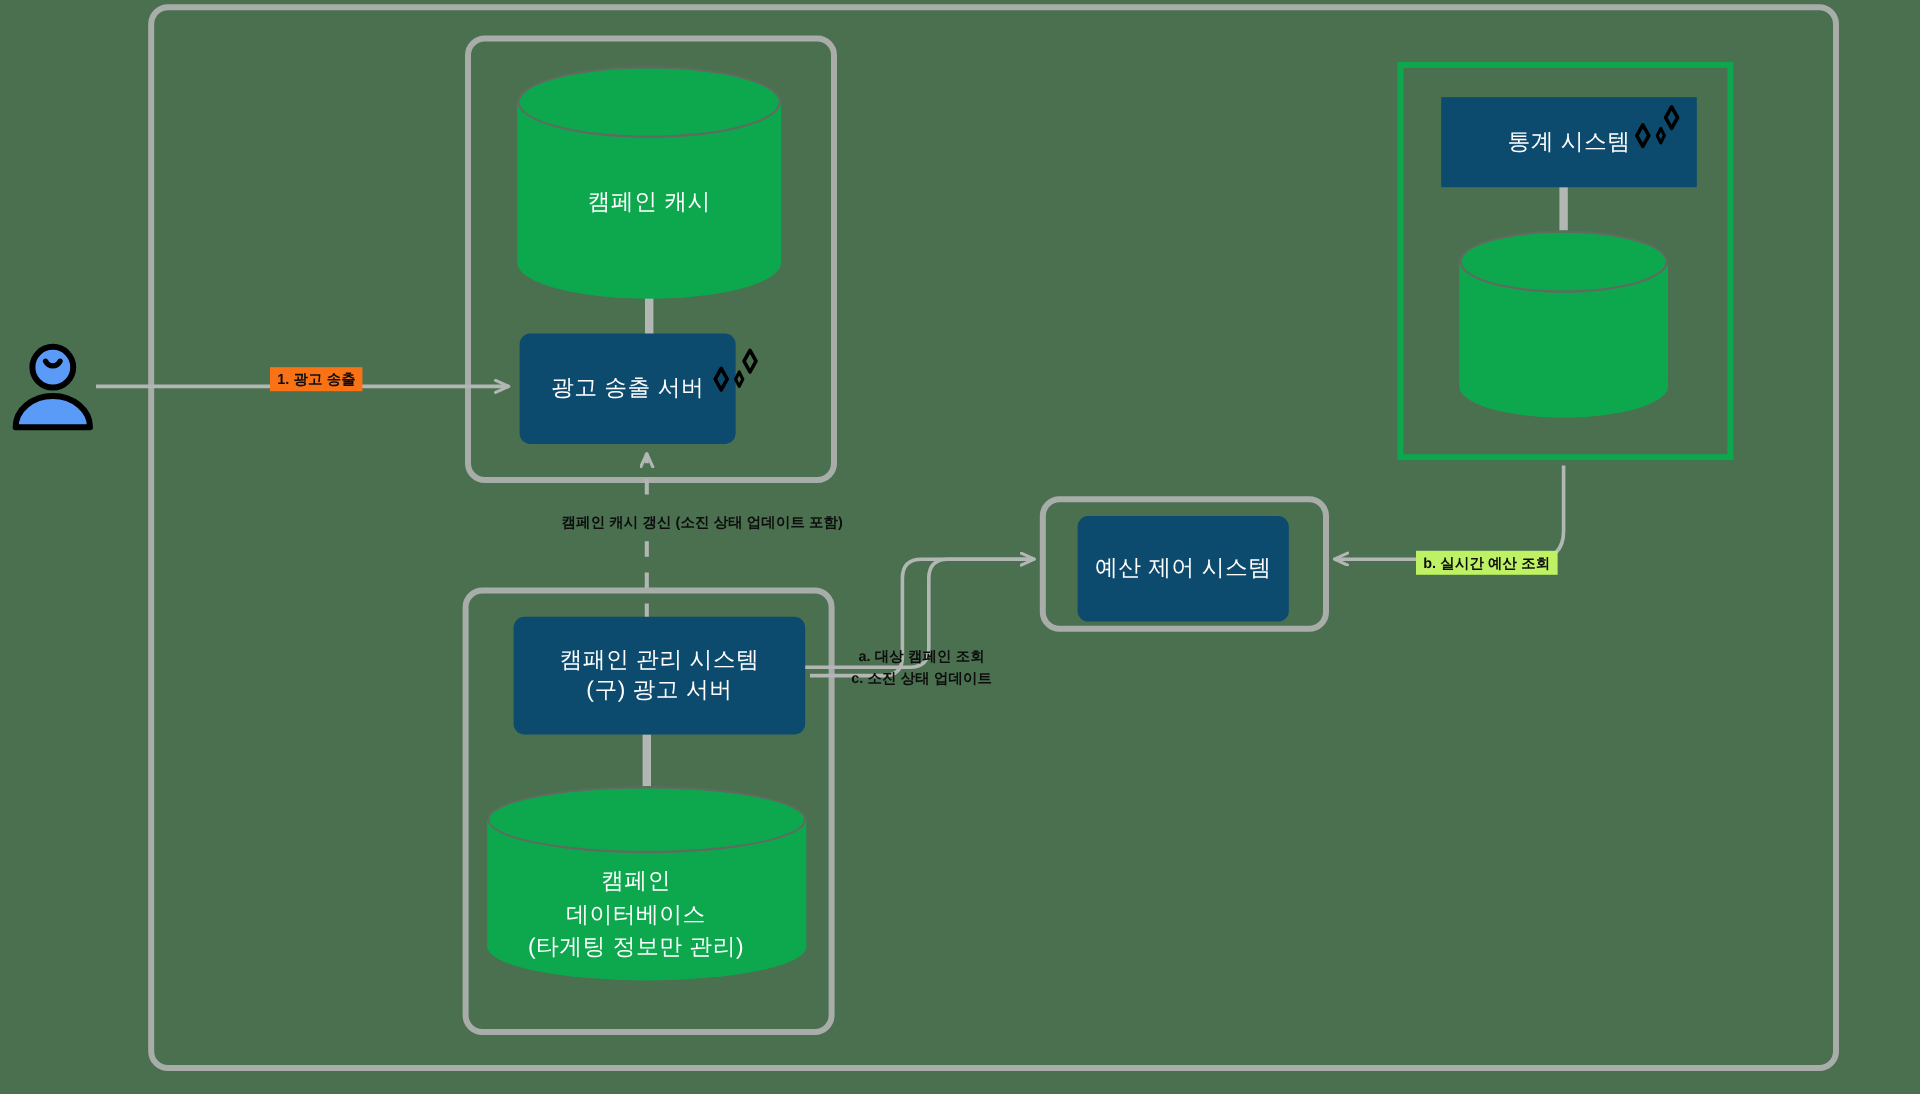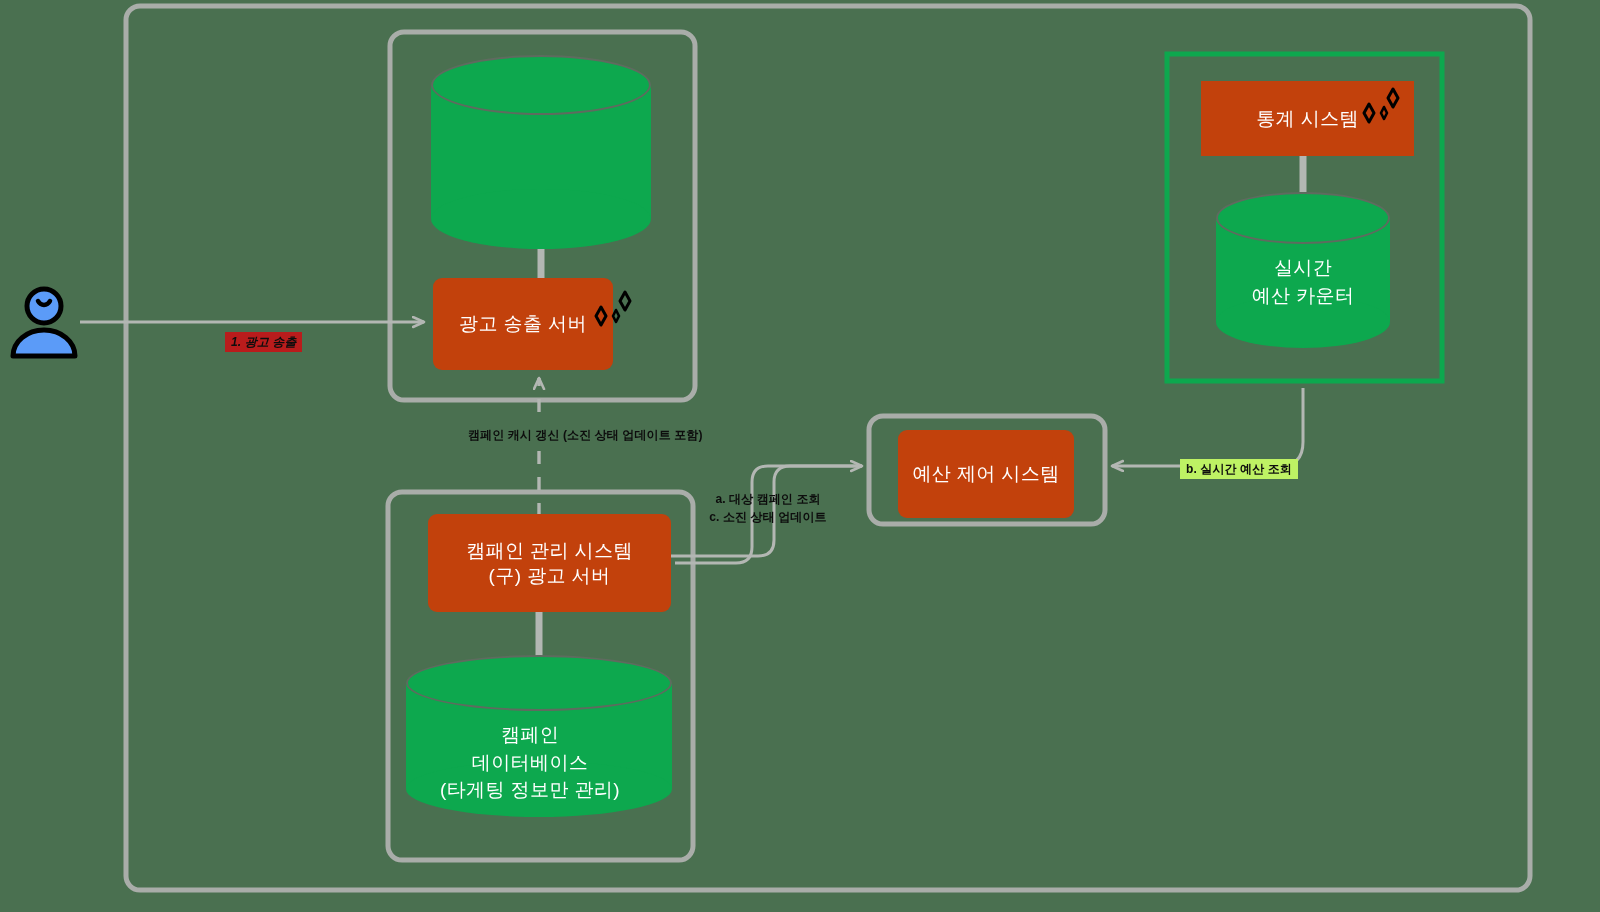--- a/index.html
+++ b/index.html
@@ -29,21 +29,21 @@
   .node {
     display: flex;
     align-items: center;
     justify-content: center;
     text-align: center;
     color: #ffffff;
     line-height: 1.32;
     letter-spacing: 0.4px;
   }
   .node-blue {
-    background: #c2410c;
+    background: #0c4a6e;
     border-radius: 9px;
   }
   .node-blue.sharp { border-radius: 0; }
 
   .node-label {
     position: relative;
     z-index: 3;
     white-space: pre-line;
     font-size: 19px;
   }
@@ -88,21 +88,21 @@
   
   .edge-label {
     position: absolute;
     color: #0d0d0d;
     font-size: 12px;
     font-weight: bold;
     white-space: pre-line;
     line-height: 1.5;
     letter-spacing: 0.1px;
   }
-  .edge-label.ctr { text-align: center; }
+  .edge-label.ctr { text-align: center; margin-top: 48px; }
 
   
   .actor { position: absolute; }
 
   
   .sparkle { position: absolute; z-index: 5; }
 </style>
 </head>
 <body>
 
@@ -148,34 +148,35 @@
     <circle cx="36" cy="22" r="17" fill="#5b9bf8" stroke="#000" stroke-width="5"></circle>
     <path d="M30,17 a7,8 0 0 0 12,0" fill="none" stroke="#000" stroke-width="4.5" stroke-linecap="round"></path>
     <path d="M5,72 a31,26 0 0 1 62,0 z" fill="#5b9bf8" stroke="#000" stroke-width="5" stroke-linejoin="round"></path>
   </svg>
 </div>
 
 <div class="cylinder" style="left:431px; top:55px; width:220px; height:194px;">
   <div class="cyl-body" style="top:30px; width:220px; height:134px;"></div>
   <div class="cyl-bottom-arc" style="top:134px; width:220px; height:60px;"></div>
   <div class="cyl-top" style="top:0px; width:220px; height:60px;"></div>
+  <div class="cyl-text" style="top:100px;">캠페인 캐시</div>
 </div>
 
 <div class="node node-blue abs" style="left:433px; top:278px; width:180px; height:92px;">
   <span class="node-label">광고 송출 서버</span>
   <span class="sparkle" style="left:152px; top:10px;">
     <svg width="54" height="48" viewBox="0 0 54 48" xmlns="http://www.w3.org/2000/svg">
       <path d="M40,4 L45,13 L40,22 L35,13 Z" fill="none" stroke="#000" stroke-width="3" stroke-linejoin="round"></path>
       <path d="M16,19 L21,28 L16,37 L11,28 Z" fill="none" stroke="#000" stroke-width="3" stroke-linejoin="round"></path>
       <path d="M31,22 L34,28 L31,34 L28,28 Z" fill="none" stroke="#000" stroke-width="2.6" stroke-linejoin="round"></path>
     </svg>
   </span>
 </div>
 
-<div class="edge-label" style="left:225px; top:332px; background:#b91c1c; padding:1px 6px;font-style:italic;">1. 광고 송출</div>
+<div class="edge-label" style="left:225px; top:306px; background:#f97316; padding:1px 6px;">1. 광고 송출</div>
 
 <div class="edge-label" style="left:427px; top:425px; background:#4a7050; padding:1px 5px;margin-left:36px;">캠페인 캐시 갱신 (소진 상태 업데이트 포함)</div>
 
 <div class="node node-blue abs" style="left:428px; top:514px; width:243px; height:98px;">
   <span class="node-label">캠패인 관리 시스템
 (구) 광고 서버</span>
 </div>
 
 <div class="cylinder" style="left:406px; top:655px; width:248px; height:162px;">
   <div class="cyl-body" style="top:28px; width:266px; height:106px;"></div>
@@ -203,15 +204,13 @@
       <path d="M16,19 L21,28 L16,37 L11,28 Z" fill="none" stroke="#000" stroke-width="3" stroke-linejoin="round"></path>
       <path d="M31,22 L34,28 L31,34 L28,28 Z" fill="none" stroke="#000" stroke-width="2.6" stroke-linejoin="round"></path>
     </svg>
   </span>
 </div>
 
 <div class="cylinder" style="left:1216px; top:192px; width:174px; height:156px;">
   <div class="cyl-body" style="top:26px; width:174px; height:104px;"></div>
   <div class="cyl-bottom-arc" style="top:104px; width:174px; height:52px;"></div>
   <div class="cyl-top" style="top:0px; width:174px; height:52px;"></div>
-  <div class="cyl-text" style="top:62px;">실시간
-예산 카운터</div>
 </div>
 
 </body></html>

